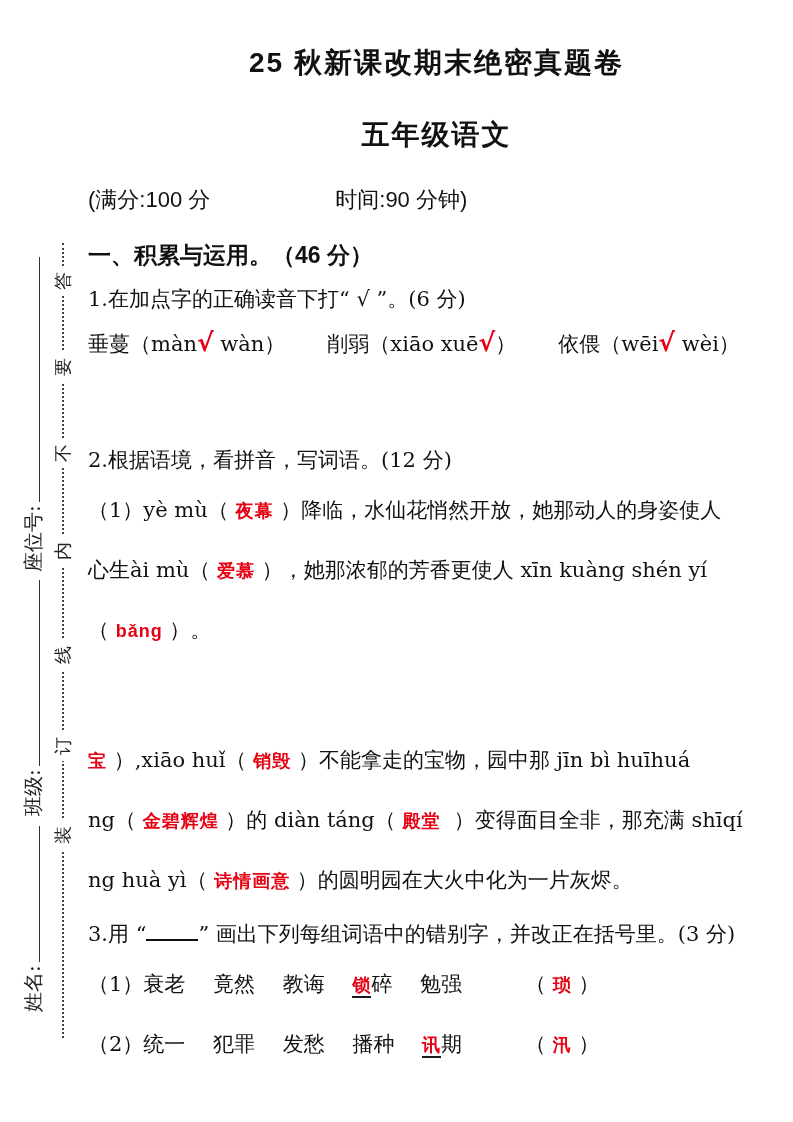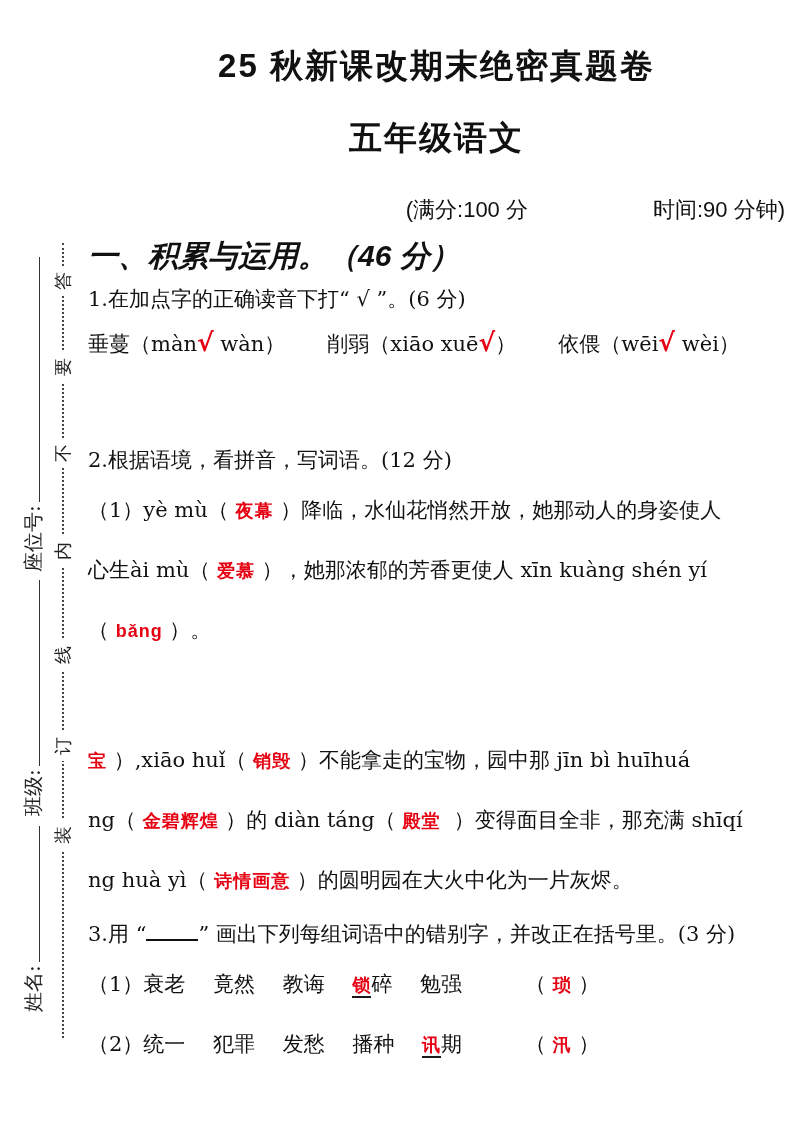--- a/index.html
+++ b/index.html
@@ -5,35 +5,35 @@
   :root{ --red:#e60012; --ink:#111; }
   html,body{margin:0;padding:0;background:#9a9a9a;}
   .page{
     position:relative;width:793px;height:1122px;margin:0 auto;background:#fff;
     font-family:"DejaVu Serif","Liberation Serif",serif;color:var(--ink);overflow:hidden;
   }
   
   .title,.subtitle{
     position:absolute;left:88px;right:8px;margin:0;text-align:center;
     font-family:"Liberation Sans","DejaVu Sans",sans-serif;font-weight:bold;
-    font-size:33px;letter-spacing:2px;
+    font-size:28px;letter-spacing:2px;
   }
   .title{top:44px;}
   .subtitle{top:116px;}
   .scoreline{
-    position:absolute;top:195px;left:88px;right:8px;text-align:right;
+    position:absolute;top:185px;left:88px;right:8px;text-align:left;
     font-family:"Liberation Sans","DejaVu Sans",sans-serif;font-size:22px;
   }
   .scoreline .gap{display:inline-block;width:125px;}
   
   .line{
     position:absolute;left:88px;right:4px;font-size:21px;line-height:31px;
     white-space:pre-wrap;
   }
-  .sec{font-family:"Liberation Sans","DejaVu Sans",sans-serif;font-weight:bold;font-size:30px;font-style:italic;}
+  .sec{font-family:"Liberation Sans","DejaVu Sans",sans-serif;font-weight:bold;font-size:23px;}
   .line .ans{
     font-family:"Liberation Sans","DejaVu Sans",sans-serif;font-weight:bold;
     color:var(--red);font-size:18px;letter-spacing:1px;
   }
   .line .chk{
     font-family:"DejaVu Sans","Liberation Sans",sans-serif;font-weight:bold;
     color:var(--red);font-size:25px;line-height:1;
   }
   .line .und{border-bottom:2px solid #1a1a1a;padding-bottom:1px;}
   .line .blank{display:inline-block;width:52px;height:0.85em;border-bottom:2px solid #111;}

